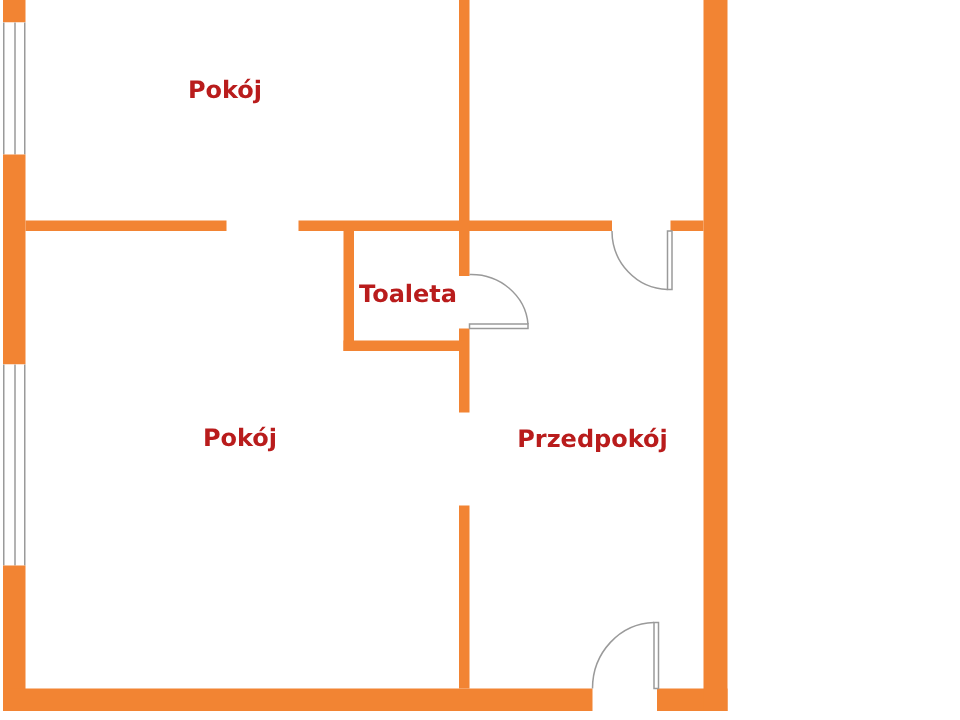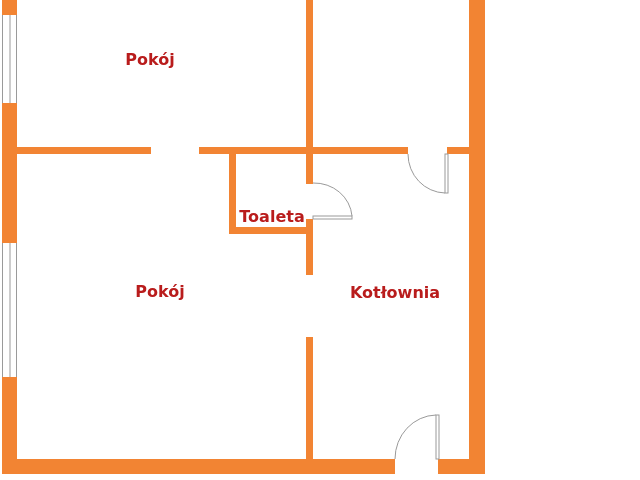--- a/index.html
+++ b/index.html
@@ -50,17 +50,17 @@
       <path d="M 408 154 A 38 39 0 0 0 445 193" fill="none" stroke="#9a9a9a" stroke-width="1"></path>
     </g>
 
     <g>
       <rect x="436" y="415" width="3" height="44" fill="#ffffff" stroke="#9a9a9a" stroke-width="1"></rect>
       <path d="M 395 459 A 42 44 0 0 1 436 415" fill="none" stroke="#9a9a9a" stroke-width="1"></path>
     </g>
   </svg>
 
   <div class="label" style="left:100px; top:48px; width:100px;">Pokój</div>
-  <div class="label" style="left:232px; top:184px; width:80px;margin-top:21px;">Toaleta</div>
+  <div class="label" style="left:232px; top:184px; width:80px;">Toaleta</div>
   <div class="label" style="left:60px; top:280px; width:200px;">Pokój</div>
-  <div class="label" style="left:335px; top:281px; width:120px;">Kotłownia</div>
+  <div class="label" style="left:335px; top:281px; width:120px;">Przedpokój</div>
 
 </div>
 
 </body></html>

